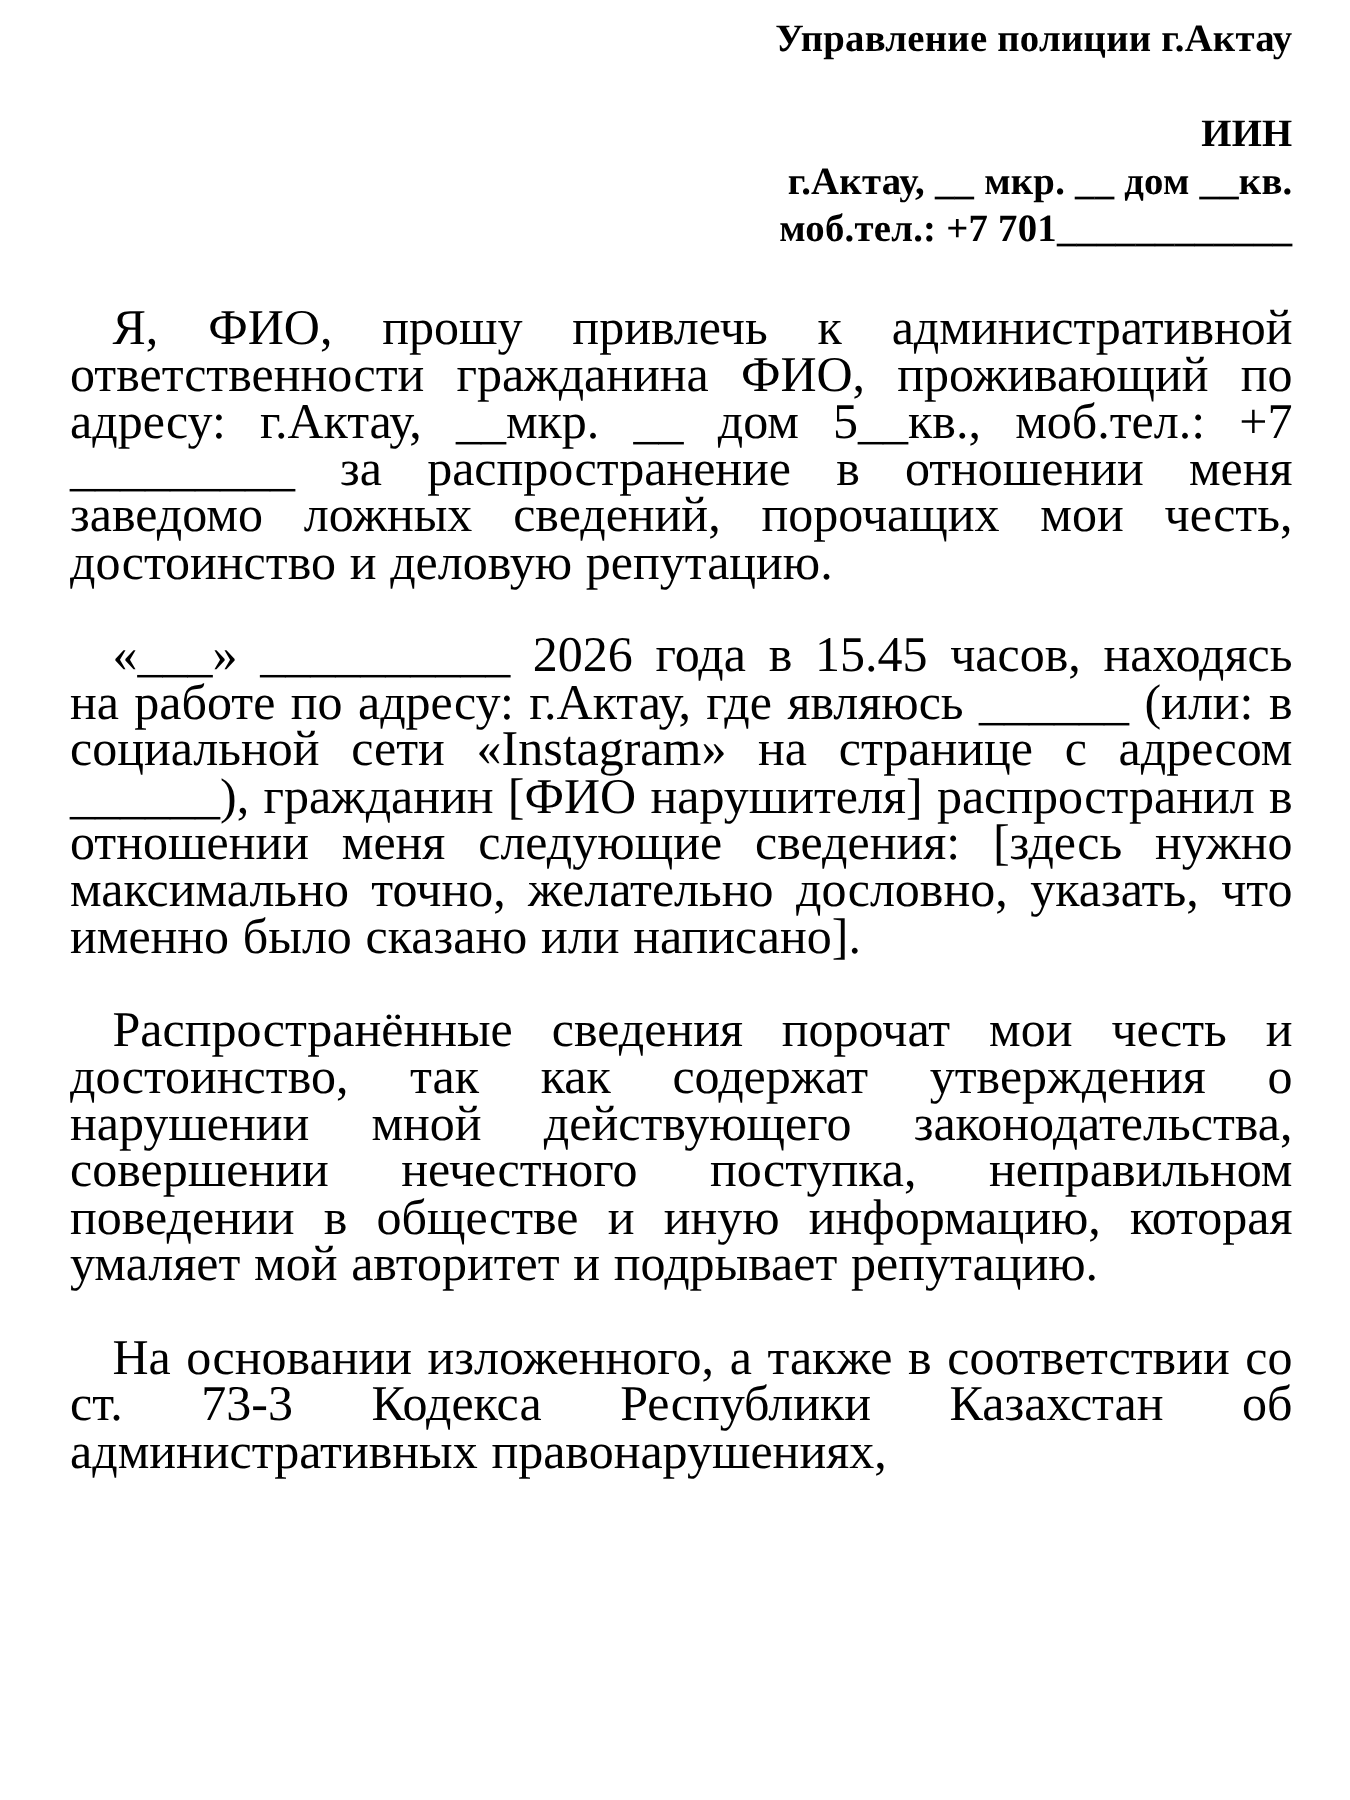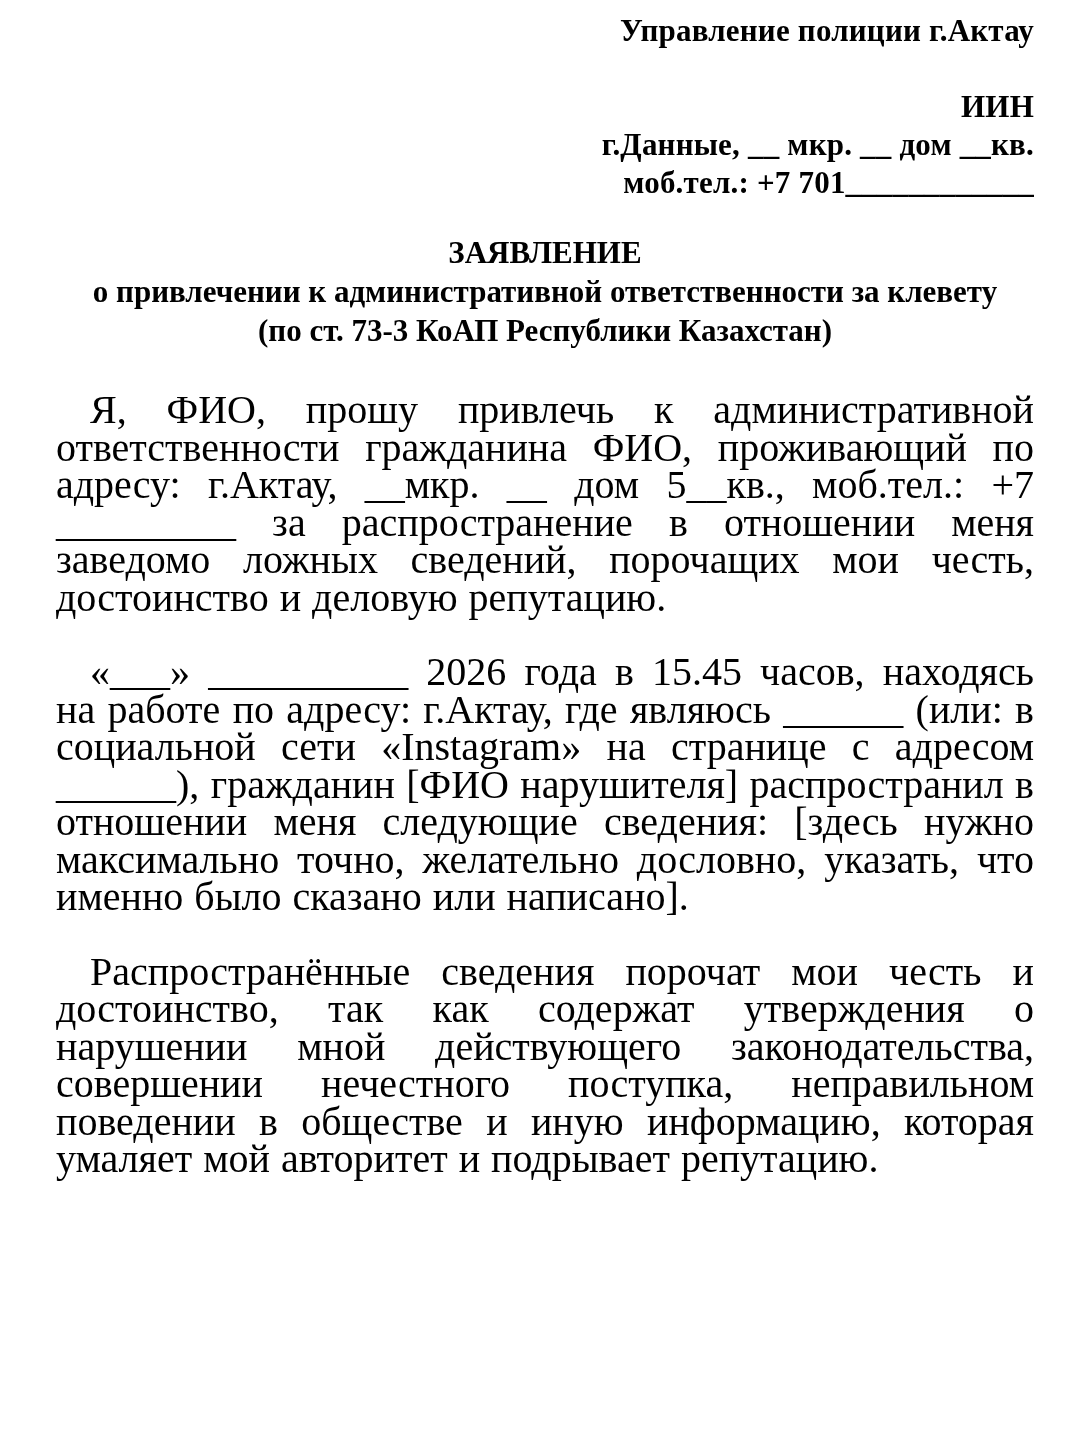--- a/index.html
+++ b/index.html
@@ -61,29 +61,25 @@
   }
 </style>
 </head>
 <body>
 
 <div class="page">
 
   <div class="letterhead">
     <div class="recipient-line">Управление полиции г.Актау</div>
     <div>ИИН</div>
-    <div>г.Данные, __ мкр. __ дом __кв.</div>
+    <div>г.Актау, __ мкр. __ дом __кв.</div>
     <div>моб.тел.: +7 701____________</div>
   </div>
 
-  <div class="title-block">
-    <div>ЗАЯВЛЕНИЕ</div>
-    <div class="subtitle">о привлечении к административной ответственности за клевету</div>
-    <div>(по ст. 73-3 КоАП Республики Казахстан)</div>
-  </div>
 
   <div class="body-text">
     <p>Я, ФИО, прошу привлечь к административной ответственности гражданина ФИО, проживающий по адресу: г.Актау, __мкр. __ дом 5__кв., моб.тел.: +7 _________ за распространение в отношении меня заведомо ложных сведений, порочащих мои честь, достоинство и деловую репутацию.</p>
     <p>«___» __________ 2026 года в 15.45 часов, находясь на работе по адресу: г.Актау, где являюсь ______ (или: в социальной сети «Instagram» на странице с адресом ______), гражданин [ФИО нарушителя] распространил в отношении меня следующие сведения: [здесь нужно максимально точно, желательно дословно, указать, что именно было сказано или написано].</p>
     <p>Распространённые сведения порочат мои честь и достоинство, так как содержат утверждения о нарушении мной действующего законодательства, совершении нечестного поступка, неправильном поведении в обществе и иную информацию, которая умаляет мой авторитет и подрывает репутацию.</p>
+    <p>На основании изложенного, а также в соответствии со ст. 73-3 Кодекса Республики Казахстан об административных правонарушениях,</p>
   </div>
 
 </div>
 
 </body></html>

